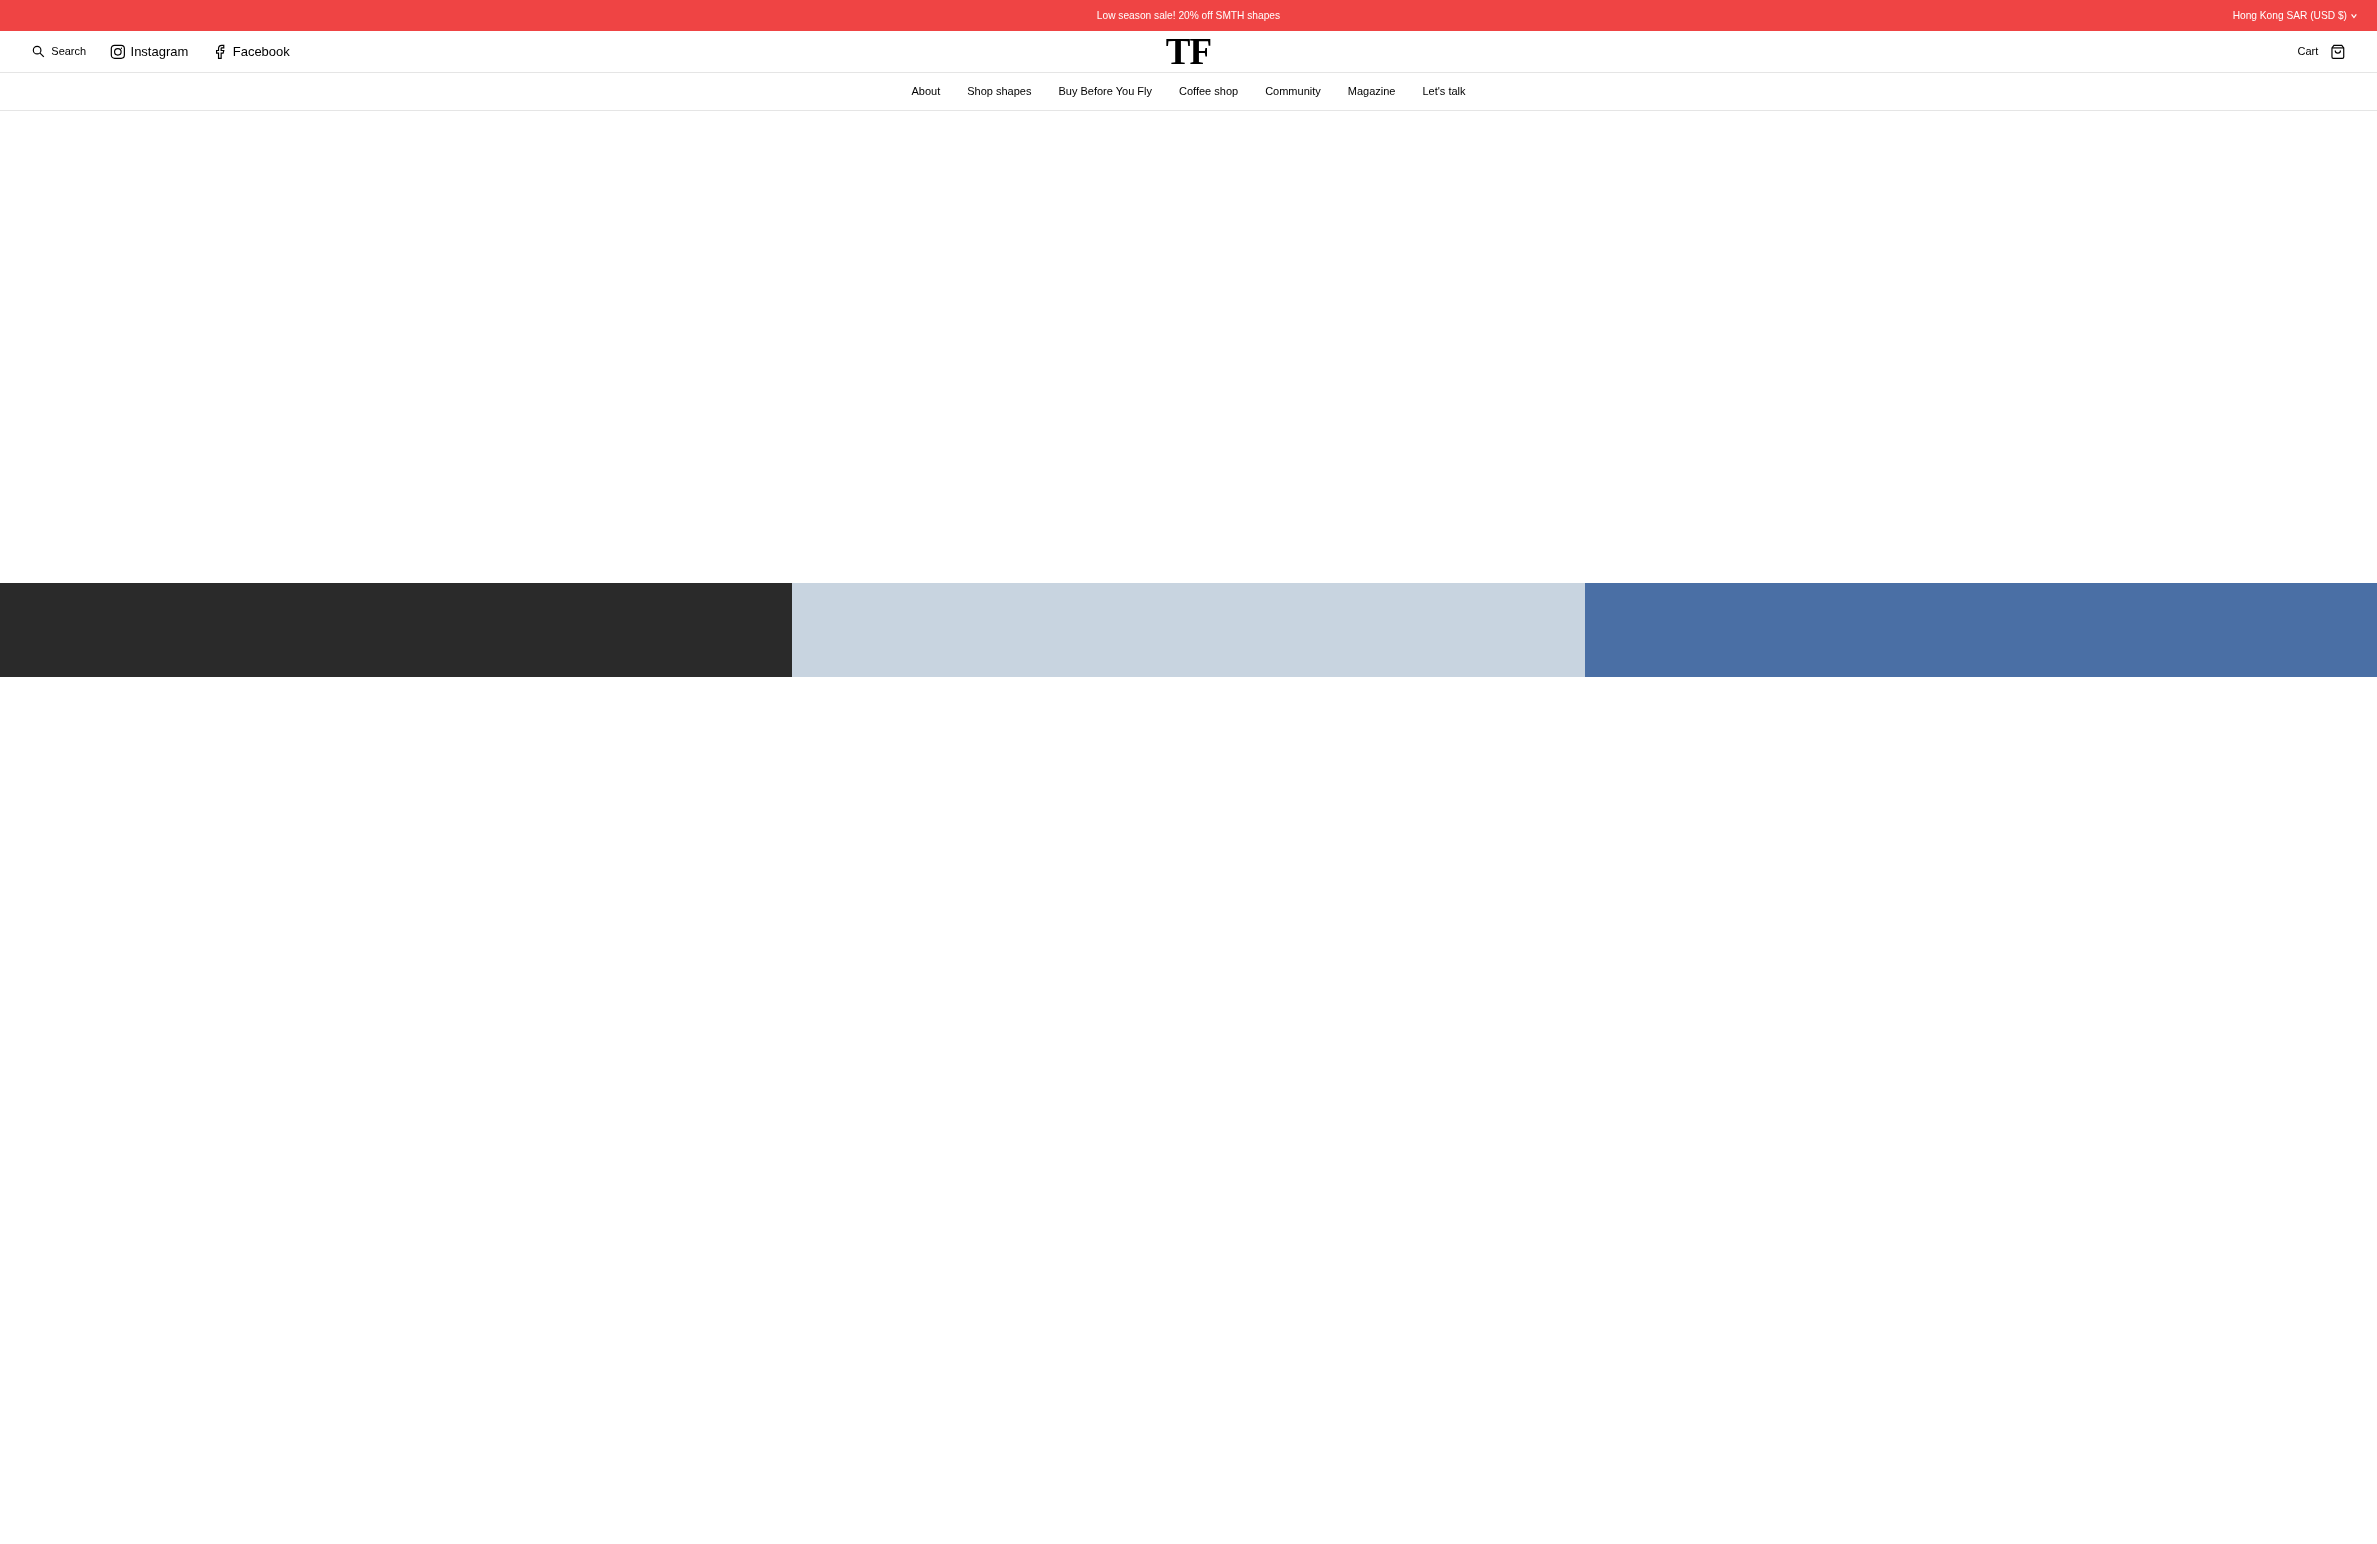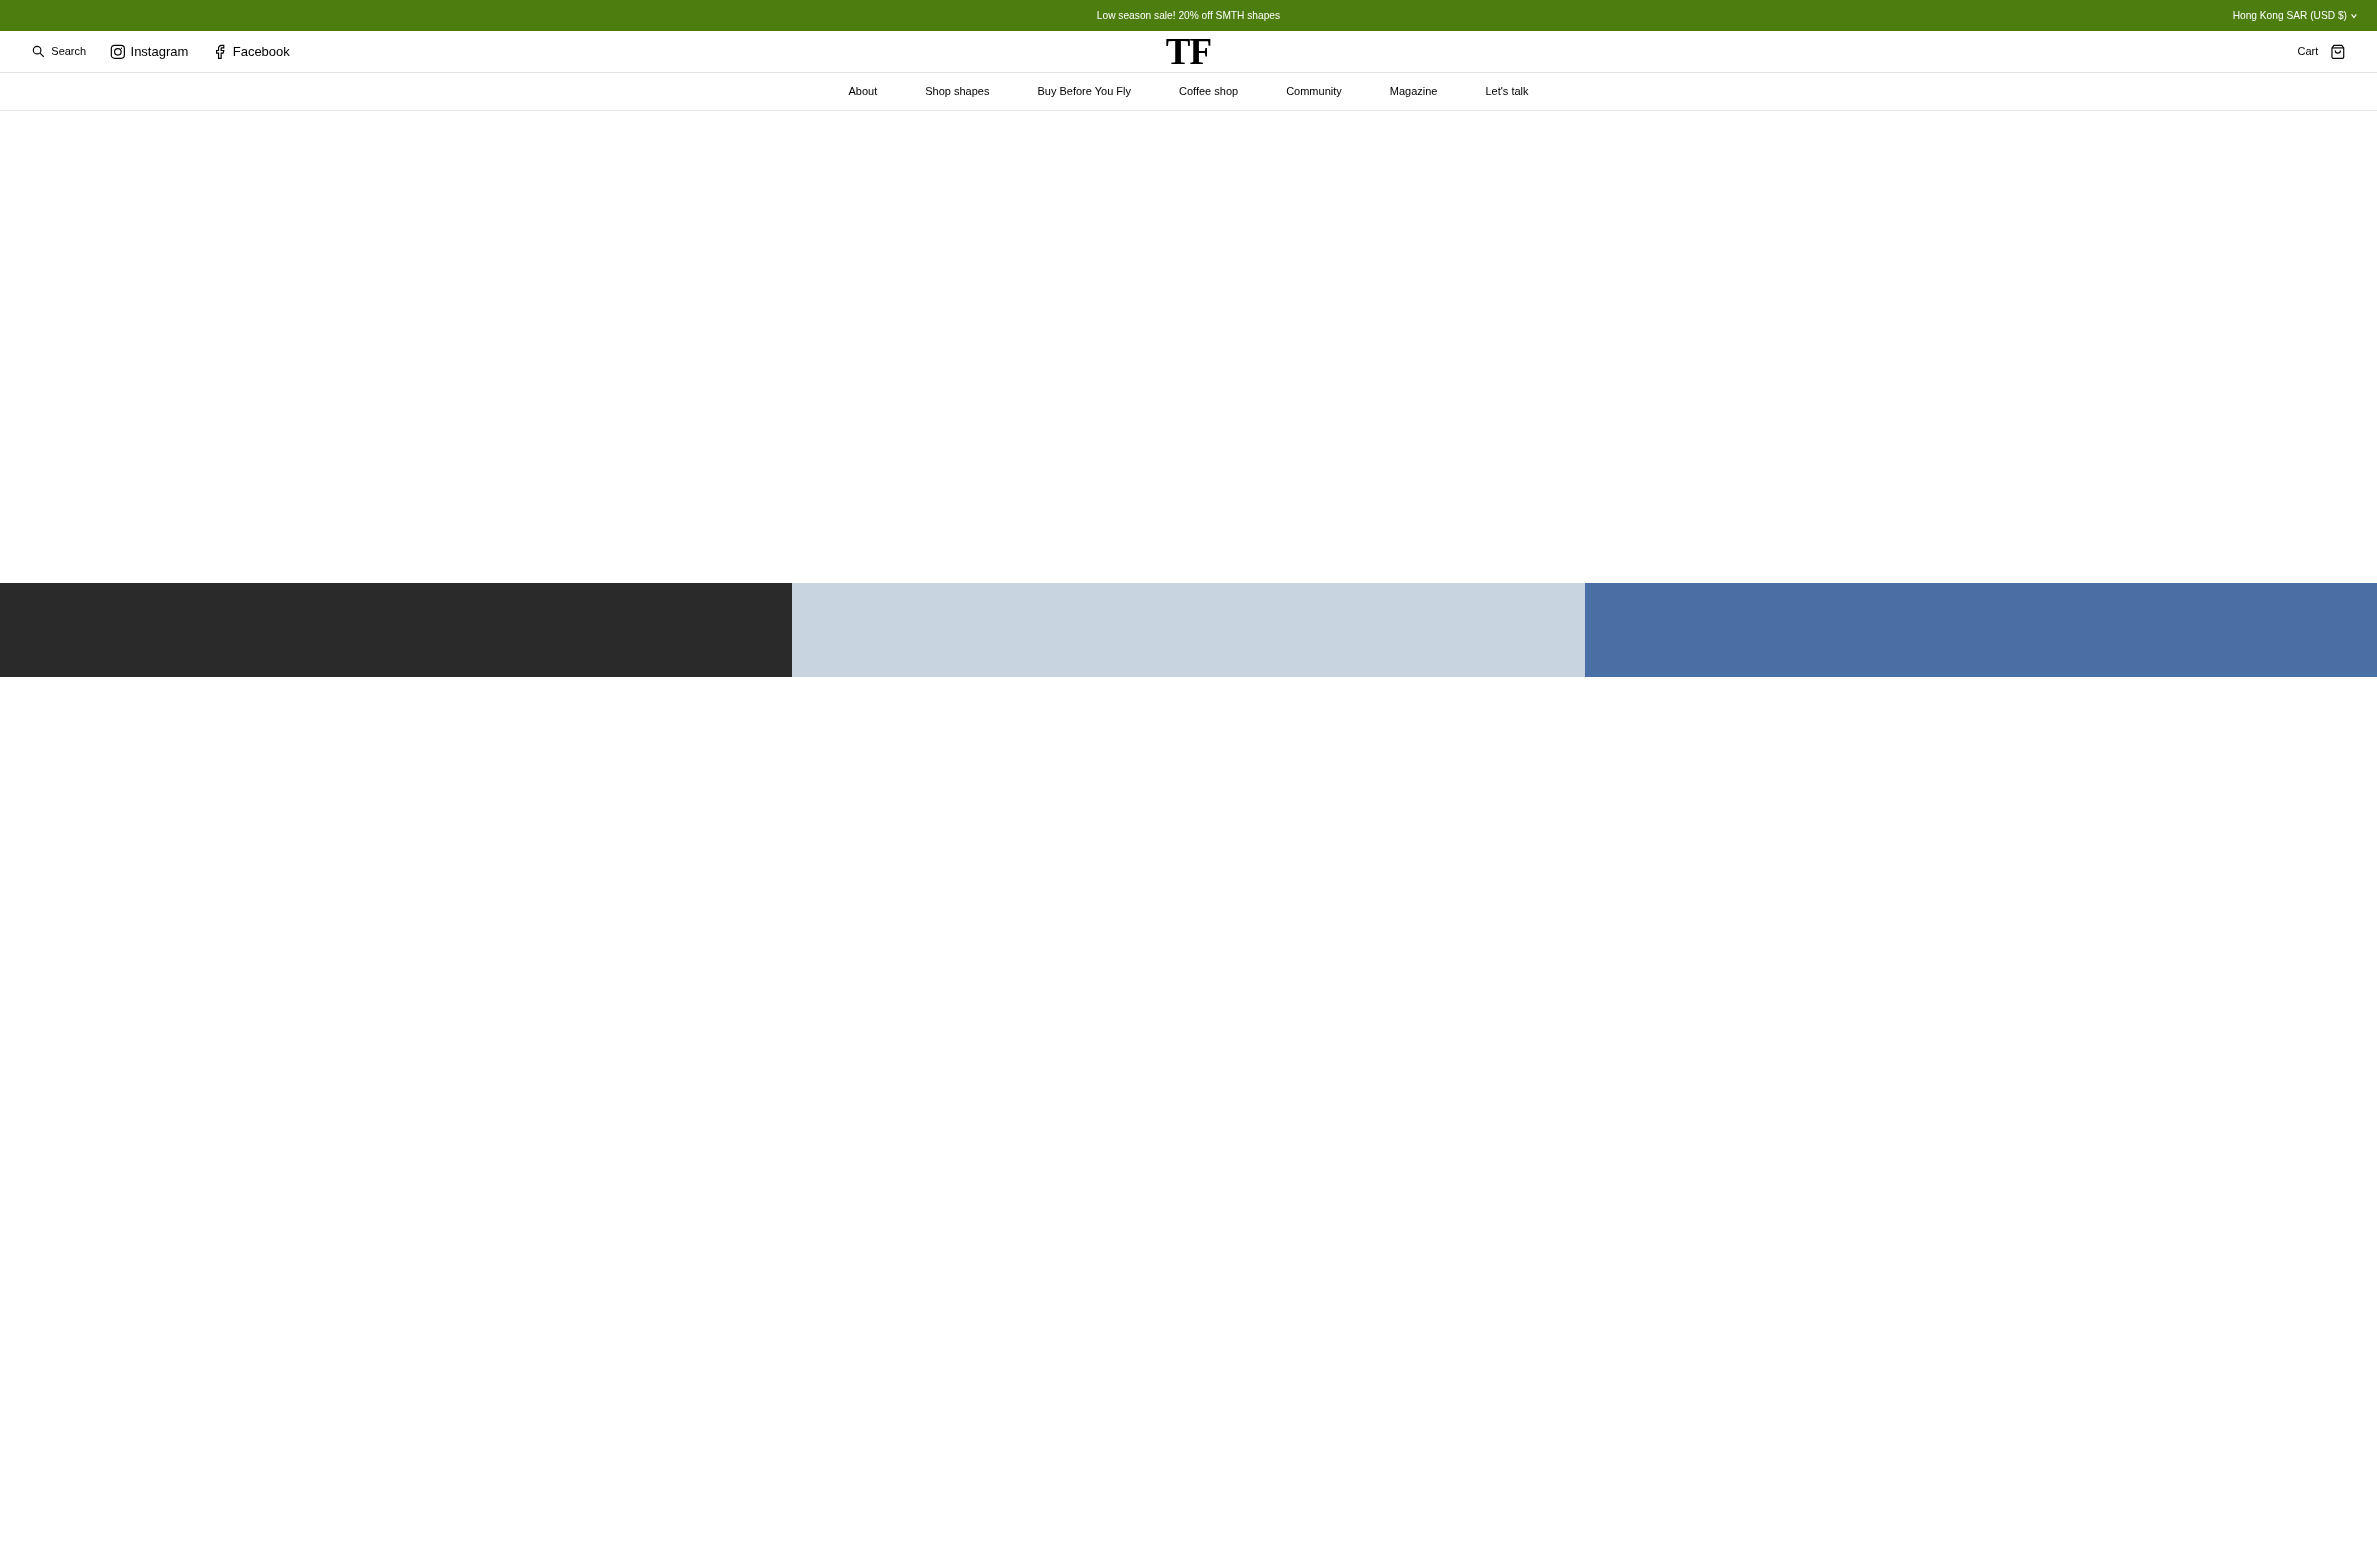--- a/index.html
+++ b/index.html
@@ -9,21 +9,21 @@
     }
 
     body {
       font-family: -apple-system, BlinkMacSystemFont, 'Segoe UI', Helvetica, Arial, sans-serif;
       background: #ffffff;
       color: #000000;
     }
 
     
     .announcement-bar {
-      background: #4d7c0f;
+      background: #ef4444;
       color: #ffffff;
       display: flex;
       align-items: center;
       justify-content: center;
       padding: 7.9px 15.7px;
       font-size: 10.2px;
       position: relative;
       min-height: 31px;
     }
 
@@ -106,21 +106,21 @@
       gap: 12px;
       cursor: pointer;
       font-size: 11px;
     }
 
     
     .nav {
       display: flex;
       align-items: center;
       justify-content: center;
-      gap: 48px;
+      gap: 27px;
       padding: 12.6px 31px;
       border-bottom: 0.8px solid #e5e5e5;
     }
 
     .nav-item {
       font-size: 11px;
       cursor: pointer;
       text-decoration: none;
       color: #000000;
       white-space: nowrap;

